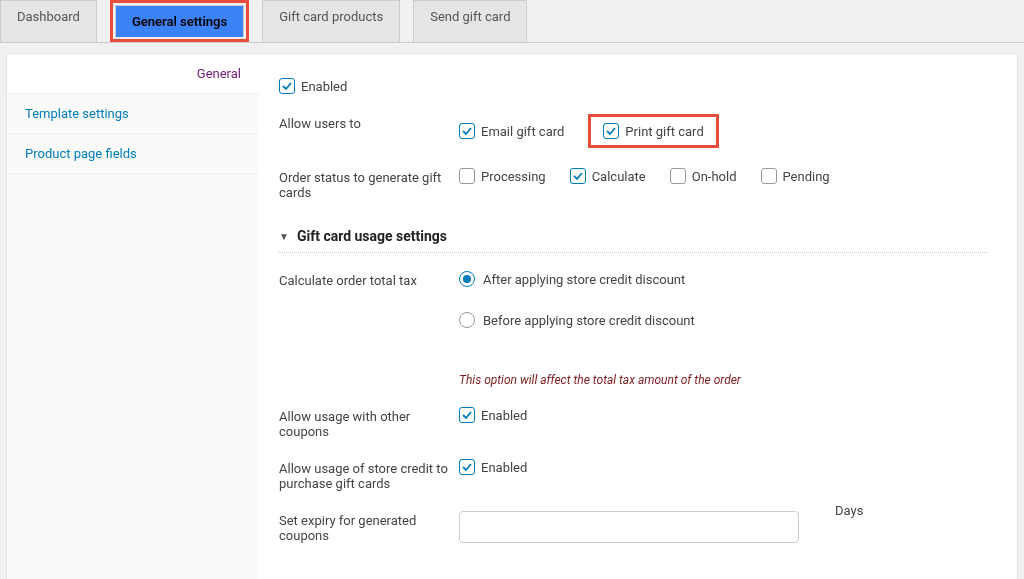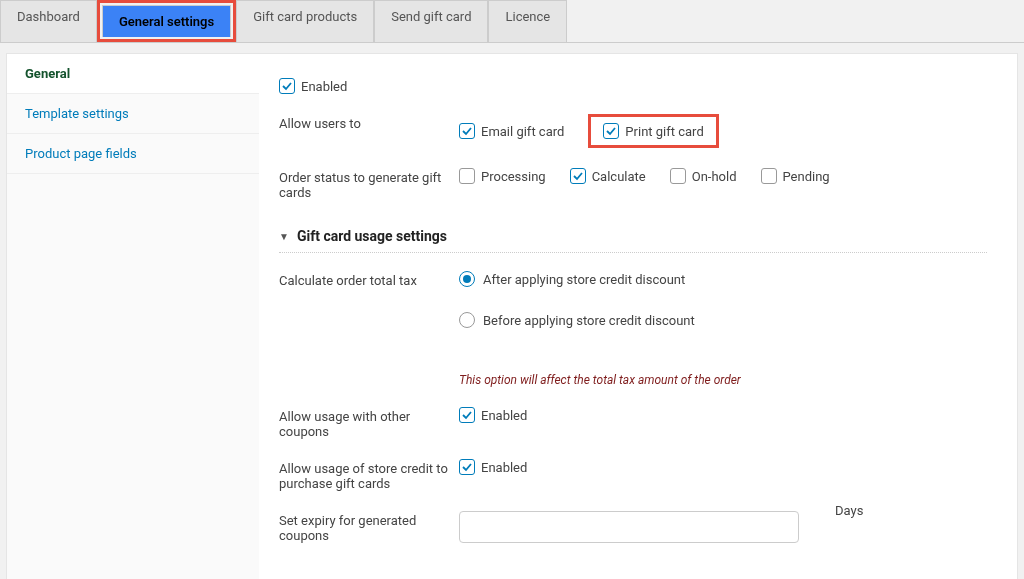--- a/index.html
+++ b/index.html
@@ -1,27 +1,27 @@
 <!DOCTYPE html>
 <html><head>
 <meta charset="utf-8">
 <style>
 * { box-sizing: border-box; margin: 0; padding: 0; font-family: -apple-system, BlinkMacSystemFont, "Segoe UI", Roboto, sans-serif; }
 body { background: #f1f1f1; font-size: 13px; color: #444; width: 1024px; }
 
-.tabs-bar { display: flex; background: #f1f1f1; padding: 0; gap: 0; border-bottom: 1px solid #ccc; }
+.tabs-bar { display: flex; background: #f1f1f1; padding: 0; gap: 13px; border-bottom: 1px solid #ccc; }
 .tab { padding: 8px 16px; background: #e5e5e5; border: 1px solid #ccc; border-bottom: none; color: #555; cursor: pointer; font-size: 13px; }
 .tab.active { background: #3b82f6; font-weight: 600; color: #000; }
 .tab-highlight { border: 3px solid #e74c3c; padding: 2px; display: inline-block; }
 .tab-highlight .tab { margin: 0; }
 
 .main { display: flex; background: #fff; margin: 10px 6px 0 6px; border: 1px solid #e5e5e5; }
 .sidebar { width: 252px; background: #fafafa; }
 .side-item { padding: 12px 18px; font-size: 13px; cursor: pointer; border-bottom: 1px solid #eee; }
-.side-item.active { background: #fff; font-weight: 700; color: #14532d; }
+.side-item.active { background: #fff; font-weight: 400; color: #701a75; text-align: right; }
 .side-item.link { color: #007cba; }
 
 .content { flex: 1; padding: 24px 30px 24px 20px; }
 .row { display: flex; align-items: flex-start; margin-bottom: 20px; }
 .row .label { width: 180px; color: #444; padding-top: 2px; padding-right: 10px; }
 .row .controls { flex: 1; display: flex; gap: 24px; flex-wrap: wrap; align-items: center; }
 
 .cb { display: inline-flex; align-items: center; gap: 6px; cursor: pointer; }
 .cb-box { width: 16px; height: 16px; border: 1px solid #999; border-radius: 3px; display: inline-flex; align-items: center; justify-content: center; background: #fff; flex-shrink: 0; }
 .cb.checked .cb-box { border-color: #007cba; }
@@ -49,21 +49,20 @@
 </head>
 <body>
 
 <div class="tabs-bar">
   <div class="tab">Dashboard</div>
   <span class="tab-highlight">
     <div class="tab active">General settings</div>
   </span>
   <div class="tab">Gift card products</div>
   <div class="tab">Send gift card</div>
-  <div class="tab">Licence</div>
 </div>
 
 <div class="main">
   <div class="sidebar">
     <div class="side-item active">General</div>
     <div class="side-item link">Template settings</div>
     <div class="side-item link">Product page fields</div>
   </div>
 
   <div class="content">

